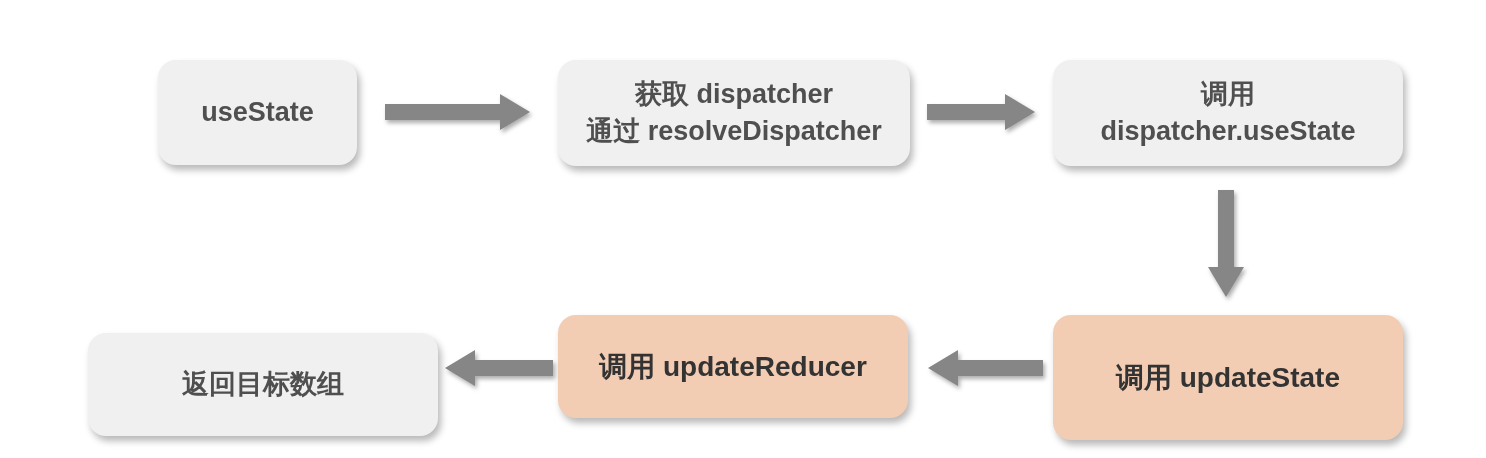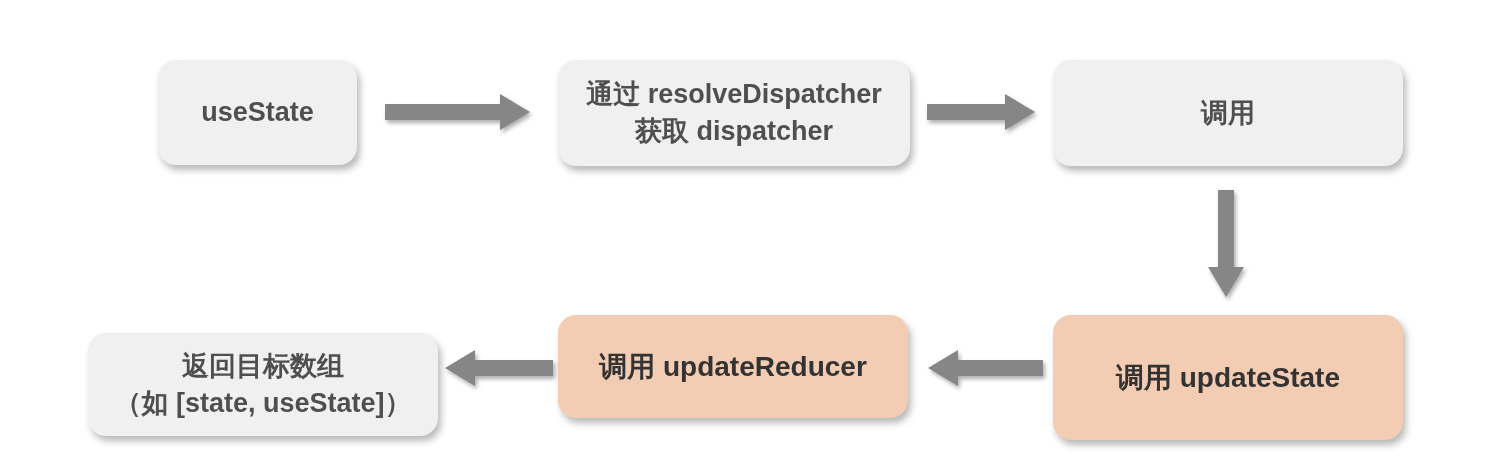--- a/index.html
+++ b/index.html
@@ -62,30 +62,31 @@
 
   <div class="node gray n1">
     <span class="line">useState</span>
   </div>
 
   <svg class="arrow a1" width="145" height="44" viewBox="0 0 145 44">
     <polygon points="0,14 115,14 115,4 145,22 115,40 115,30 0,30"></polygon>
   </svg>
 
   <div class="node gray n2">
+    <span class="line">获取 dispatcher</span>
     <span class="line">通过 resolveDispatcher</span>
-    <span class="line">获取 dispatcher</span>
   </div>
 
   <svg class="arrow a2" width="108" height="44" viewBox="0 0 108 44">
     <polygon points="0,14 78,14 78,4 108,22 78,40 78,30 0,30"></polygon>
   </svg>
 
   <div class="node gray n3">
     <span class="line">调用</span>
+    <span class="line">dispatcher.useState</span>
   </div>
 
   <svg class="arrow a3" width="44" height="107" viewBox="0 0 44 107">
     <polygon points="14,0 14,77 4,77 22,107 40,77 30,77 30,0"></polygon>
   </svg>
 
   <div class="node peach n4">
     <span class="line">调用 updateState</span>
   </div>
 
@@ -96,16 +97,15 @@
   <div class="node peach n5">
     <span class="line">调用 updateReducer</span>
   </div>
 
   <svg class="arrow a5" width="108" height="44" viewBox="0 0 108 44">
     <polygon points="108,14 30,14 30,4 0,22 30,40 30,30 108,30"></polygon>
   </svg>
 
   <div class="node gray n6">
     <span class="line">返回目标数组</span>
-    <span class="line">（如 [state, useState]）</span>
   </div>
 
 </div>
 
 </body></html>

